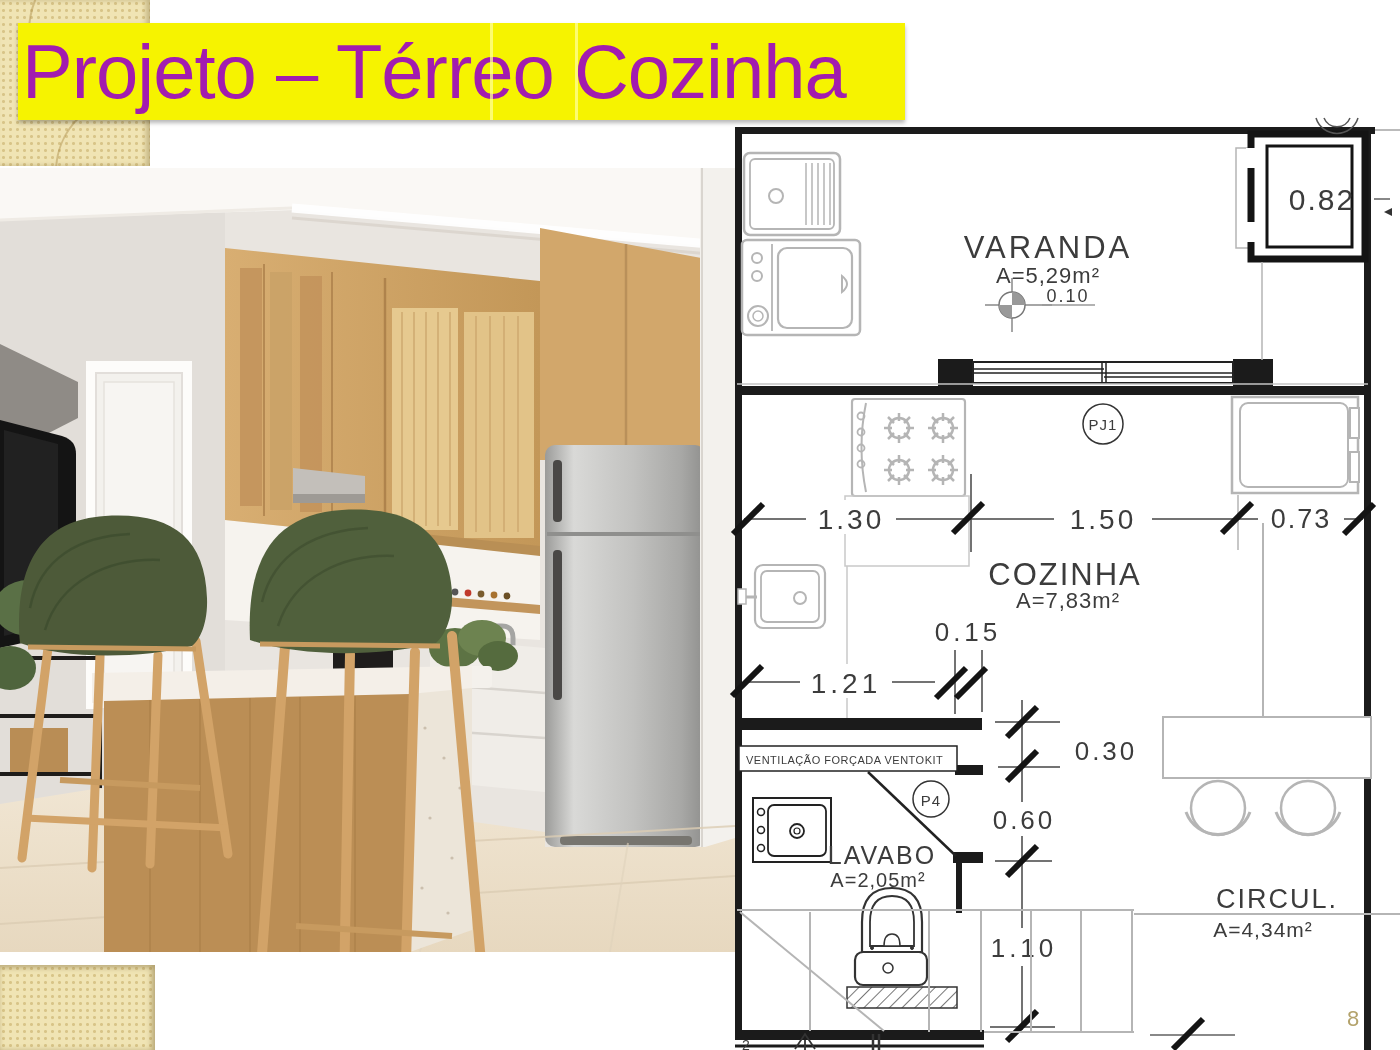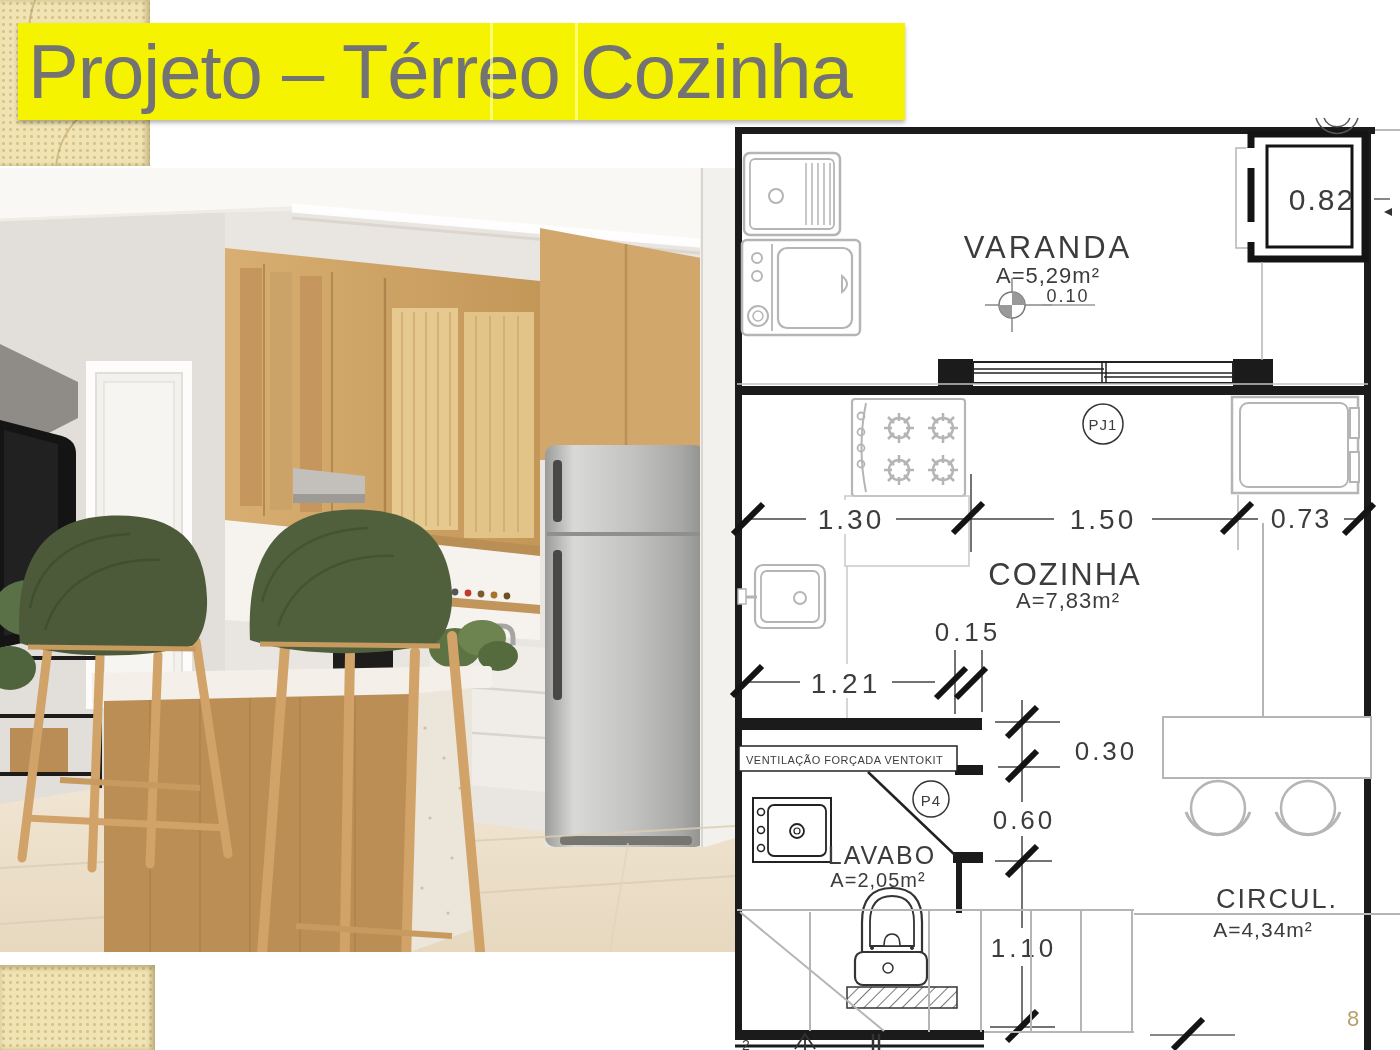--- a/index.html
+++ b/index.html
@@ -9,22 +9,22 @@
   .deco{position:absolute;background-color:#f0e4b4;
         background-image:radial-gradient(#d8c488 1.3px, rgba(0,0,0,0) 1.6px);
         background-size:7px 7px;overflow:hidden;}
   .deco.tl{left:0;top:0;width:150px;height:166px;box-shadow:inset -4px 0 5px rgba(120,100,50,.35);}
   .deco.bl{left:0;top:965px;width:155px;height:85px;box-shadow:inset -4px 0 5px rgba(120,100,50,.35), inset 0 4px 4px rgba(120,100,50,.25);}
   .deco .arc{position:absolute;border:2px solid rgba(170,140,70,.45);border-radius:50%;}
   
   #titlebar{position:absolute;left:18px;top:23px;width:887px;height:97px;background:#f6f300;
             box-shadow:0 3px 4px rgba(0,0,0,.28);display:flex;align-items:center;}
   #titlebar .seam{position:absolute;top:0;bottom:0;width:3px;background:rgba(255,255,150,.75);}
-  #title-text{color:#737373;font-size:76px;letter-spacing:-1px;white-space:nowrap;
-              padding-left:10px;line-height:97px;}
+  #title-text{color:#a21caf;font-size:76px;letter-spacing:-1px;white-space:nowrap;
+              padding-left:4px;line-height:97px;}
   svg text{font-family:"Liberation Sans",sans-serif;}
   .plantxt{fill:#3c3c3c;}
   #photo-svg{position:absolute;left:0;top:168px;}
   #plan-svg{position:absolute;left:0;top:0;pointer-events:none;}
 </style>
 </head>
 <body>
 
 <div id="slide">
 

